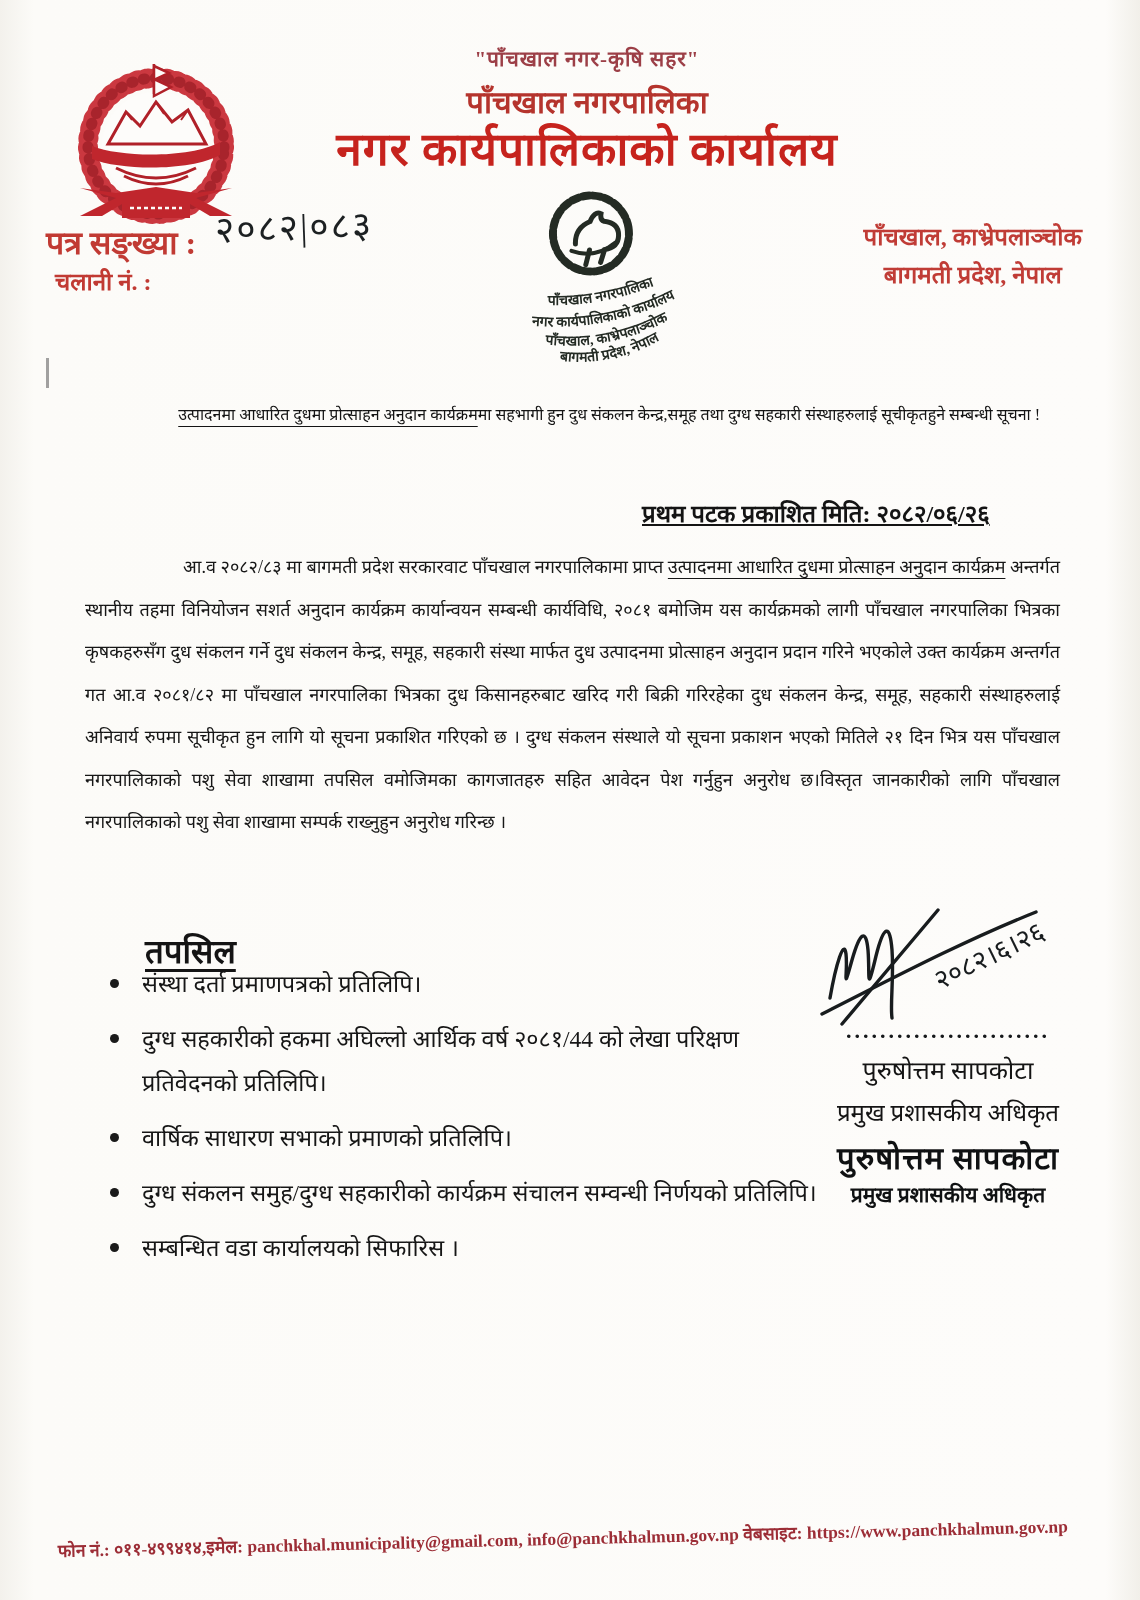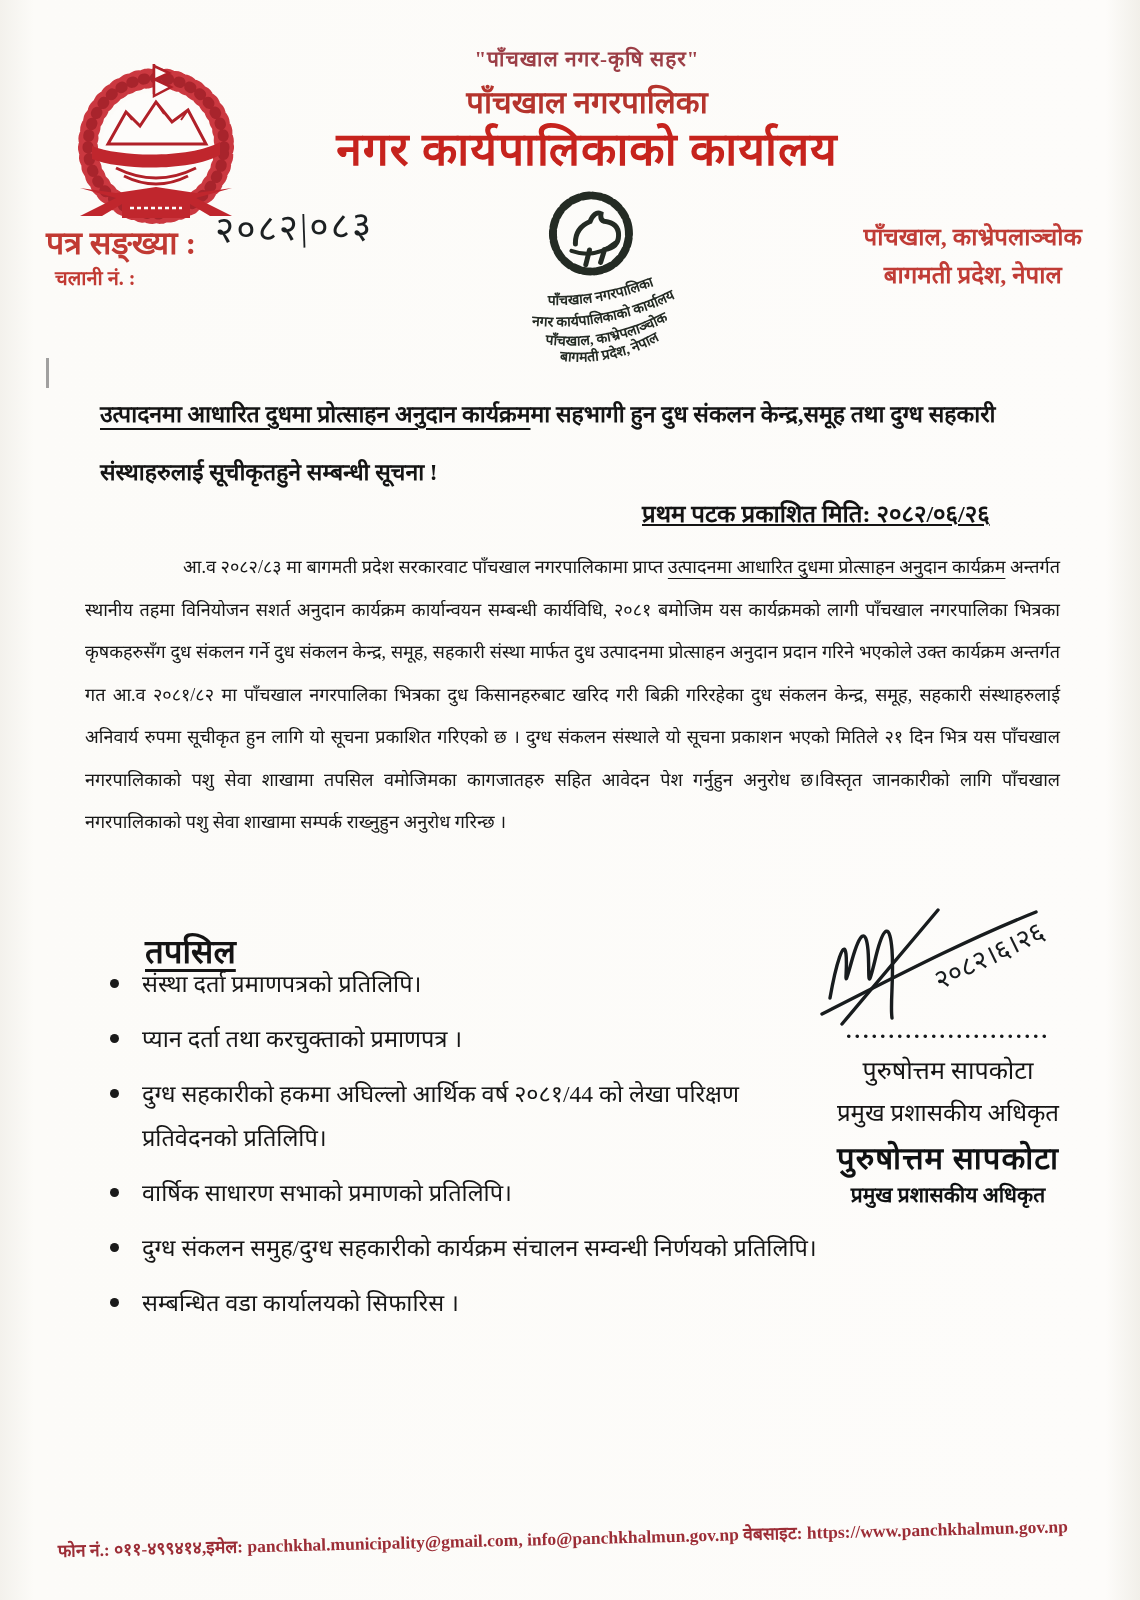--- a/index.html
+++ b/index.html
@@ -19,27 +19,27 @@
   .muni{left:0;right:0;top:80px;text-align:center;padding-left:34px;
     color:#b5342d;font-size:31px;font-weight:bold;}
   .office{left:0;right:0;top:116px;text-align:center;padding-left:34px;
     color:#c6231d;font-size:46px;font-weight:bold;letter-spacing:1px;}
   .emblem{left:50px;top:56px;width:218px;height:188px;}
   .seal{left:478px;top:183px;width:240px;height:200px;}
   
   .letterno-label{left:46px;top:220px;color:#c13a33;font-size:32px;font-weight:bold;}
   .letterno-value{left:215px;top:200px;color:#1c2022;font-size:37px;
     transform:rotate(-2deg);letter-spacing:2px;}
-  .chalani-label{left:55px;top:264px;color:#c13a33;font-size:20px;font-weight:bold;}
+  .chalani-label{left:55px;top:264px;color:#c13a33;font-size:24px;font-weight:bold;}
   .address{right:58px;top:218px;text-align:center;color:#c03c36;font-size:24px;
     font-weight:bold;line-height:38px;}
   .artifact{left:46px;top:358px;width:3px;height:30px;background:#555;opacity:.55;}
   
-  .subject{left:100px;top:386px;width:940px;text-align:left;color:#141414;
-    font-size:23px;font-weight:bold;line-height:58px;}
+  .subject{left:100px;top:386px;width:940px;text-align:right;color:#141414;
+    font-size:16px;font-weight:normal;line-height:58px;}
   .subject .ul, .u{text-decoration:underline;text-underline-offset:6px;}
   .published{left:642px;top:496px;color:#141414;font-size:24px;font-weight:bold;text-decoration:underline;}
   
   .bodytext{left:85px;top:546px;width:975px;color:#161616;font-size:18px;
     line-height:42.5px;text-align:justify;text-indent:98px;font-family:Liberation Serif, serif;}
   .bodytext .u{text-underline-offset:5px;}
   
   .check-head{left:145px;top:928px;color:#141414;font-size:33px;font-weight:bold;
     text-decoration:underline;text-underline-offset:6px;}
   ul.checklist{left:100px;top:962px;width:1000px;margin:0;padding:0;list-style:none;}
@@ -117,21 +117,20 @@
   <div class="abs artifact"></div>
 
   <div class="abs subject"><span class="u">उत्पादनमा आधारित दुधमा प्रोत्साहन अनुदान कार्यक्रम</span><span>मा सहभागी हुन दुध संकलन केन्द्र,समूह तथा दुग्ध सहकारी संस्थाहरुलाई सूचीकृतहुने सम्बन्धी सूचना !</span></div>
   <div class="abs published">प्रथम पटक प्रकाशित मिति: २०८२/०६/२६</div>
 
   <div class="abs bodytext"><span>आ.व २०८२/८३ मा बागमती प्रदेश सरकारवाट पाँचखाल नगरपालिकामा प्राप्त </span><span class="u">उत्पादनमा आधारित दुधमा प्रोत्साहन अनुदान कार्यक्रम</span><span> अन्तर्गत स्थानीय तहमा विनियोजन सशर्त अनुदान कार्यक्रम कार्यान्वयन सम्बन्धी कार्यविधि, २०८१ बमोजिम यस कार्यक्रमको लागी पाँचखाल नगरपालिका भित्रका कृषकहरुसँग दुध संकलन गर्ने दुध संकलन केन्द्र, समूह,  सहकारी संस्था मार्फत दुध उत्पादनमा प्रोत्साहन अनुदान प्रदान गरिने भएकोले उक्त कार्यक्रम अन्तर्गत गत आ.व २०८१/८२ मा पाँचखाल नगरपालिका भित्रका दुध किसानहरुबाट खरिद गरी बिक्री गरिरहेका दुध संकलन केन्द्र, समूह, सहकारी संस्थाहरुलाई अनिवार्य रुपमा सूचीकृत हुन लागि यो सूचना प्रकाशित गरिएको छ । दुग्ध संकलन संस्थाले यो सूचना प्रकाशन भएको मितिले २१ दिन भित्र  यस पाँचखाल नगरपालिकाको पशु सेवा शाखामा तपसिल वमोजिमका कागजातहरु सहित आवेदन पेश गर्नुहुन अनुरोध छ।विस्तृत जानकारीको लागि पाँचखाल नगरपालिकाको पशु सेवा शाखामा सम्पर्क राख्नुहुन  अनुरोध गरिन्छ ।</span></div>
 
   <div class="abs check-head">तपसिल</div>
   <ul class="abs checklist">
       <li>संस्था दर्ता प्रमाणपत्रको प्रतिलिपि।</li>
-      <li>प्यान दर्ता तथा करचुक्ताको प्रमाणपत्र ।</li>
       <li>दुग्ध सहकारीको हकमा अघिल्लो आर्थिक वर्ष २०८१/44 को लेखा परिक्षण
 प्रतिवेदनको प्रतिलिपि।</li>
       <li>वार्षिक साधारण सभाको प्रमाणको प्रतिलिपि।</li>
       <li>दुग्ध संकलन समुह/दुग्ध सहकारीको कार्यक्रम संचालन सम्वन्धी निर्णयको प्रतिलिपि।</li>
       <li>सम्बन्धित वडा कार्यालयको सिफारिस ।</li>
     </ul>
 
   <div class="abs sigblock">
     <svg class="sig-svg" viewBox="0 0 340 160">
       <g stroke="#181c1e" stroke-width="3.4" fill="none" stroke-linecap="round">

